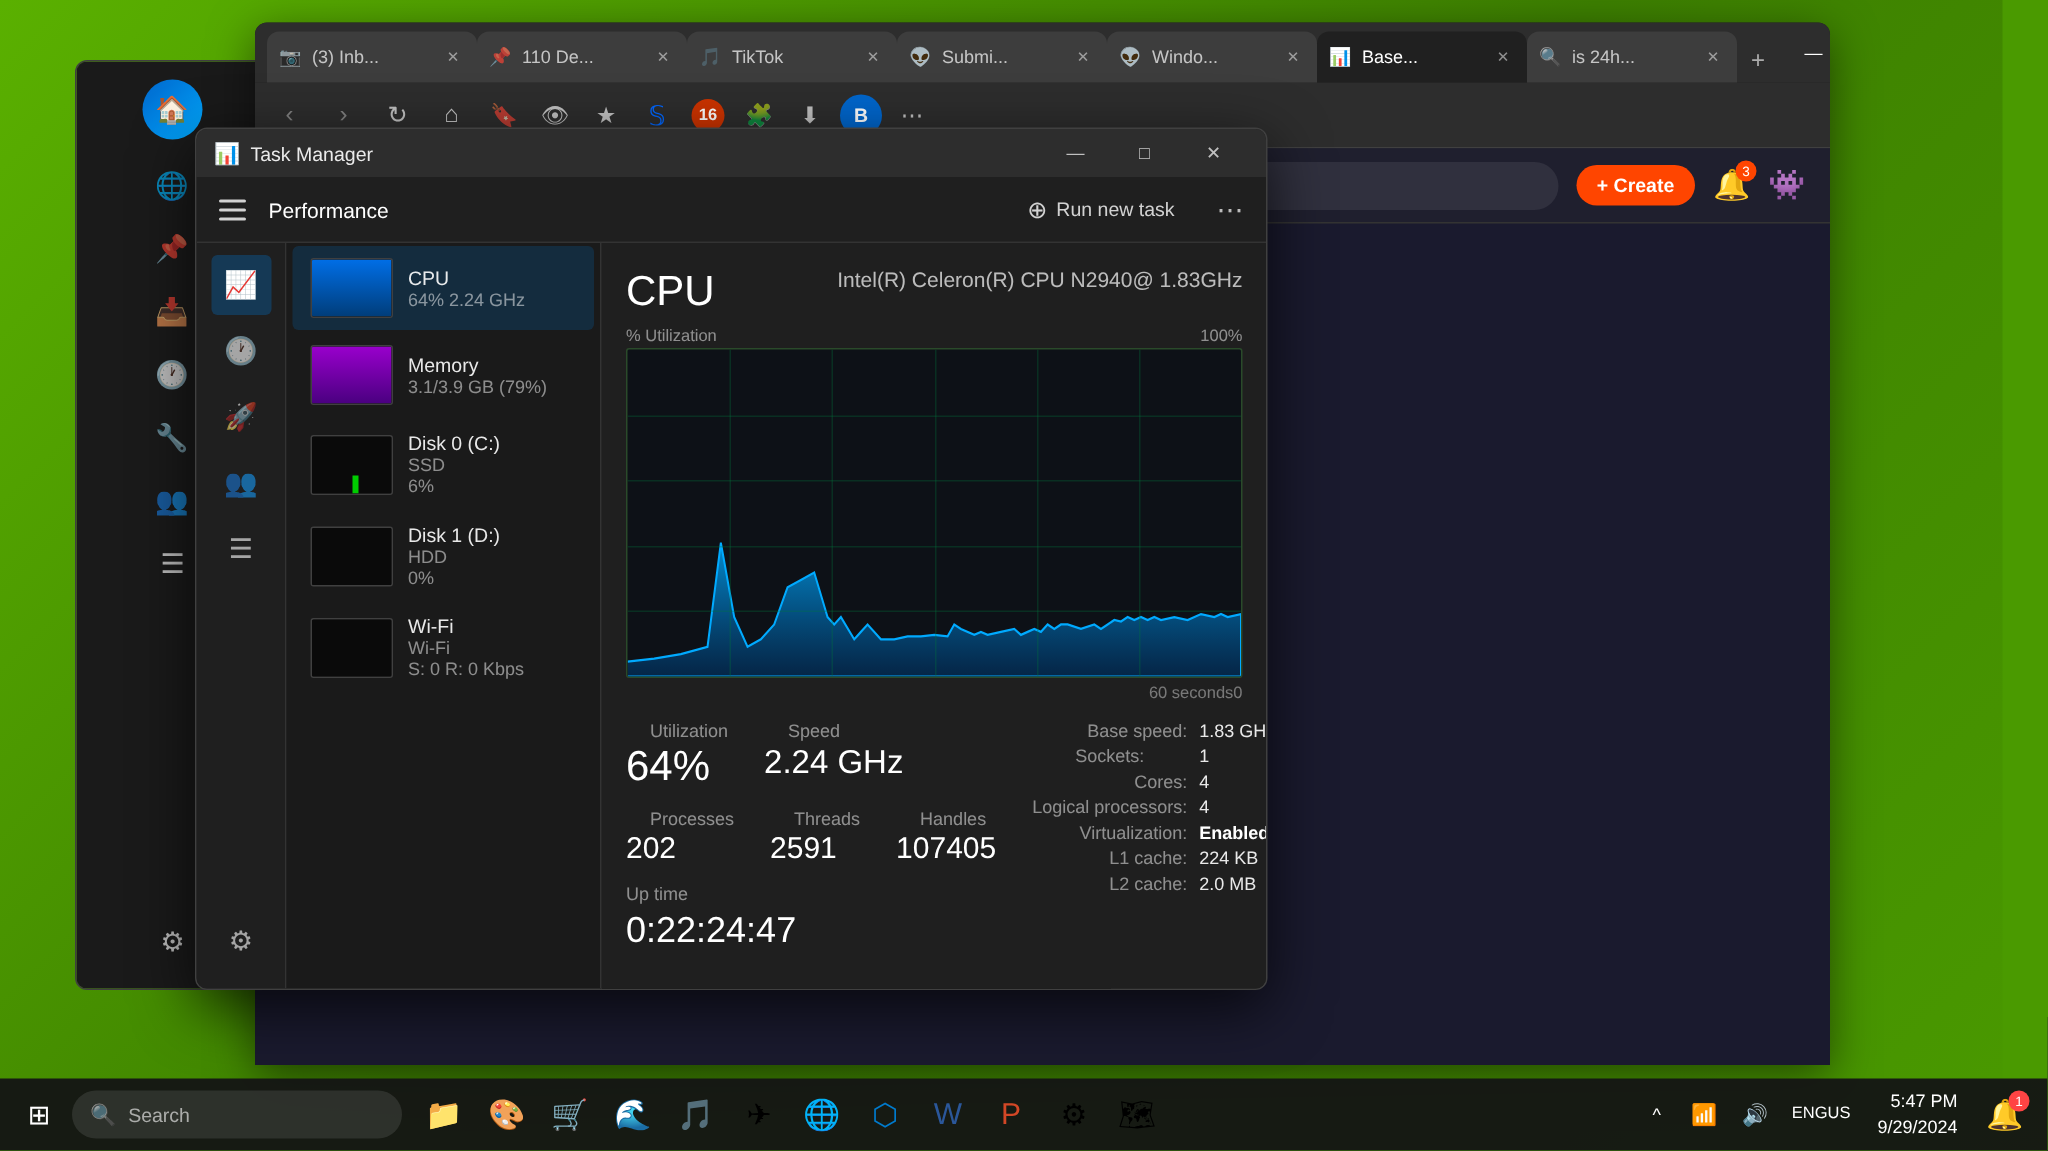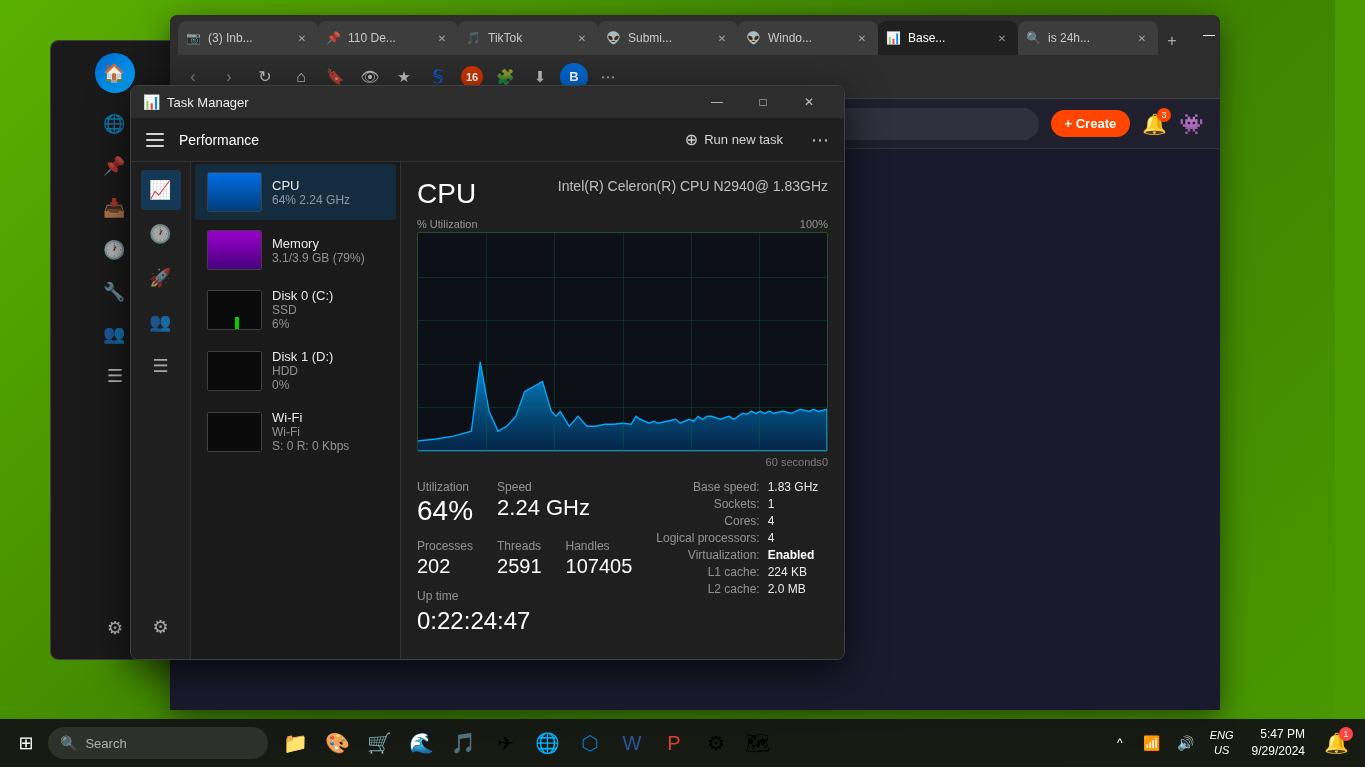--- a/index.html
+++ b/index.html
@@ -627,20 +627,21 @@
 
     .cpu-stat-group {
       display: flex;
       flex-direction: column;
       gap: 2px;
     }
 
     .cpu-stat-label {
       color: rgba(255,255,255,0.5);
       font-size: 12px;
+      margin-left: 16px;
     }
 
     .cpu-stat-value {
       color: white;
       font-size: 28px;
       font-weight: 300;
       line-height: 1.1;
     }
 
     .cpu-stat-value.medium {
@@ -739,29 +740,28 @@
       top: 0;
       width: 30px;
       height: 720px;
       background: #4a9a00;
       z-index: 1;
     }
 
     
     .lang-indicator {
       display: flex;
-      flex-direction: column;
+      flex-direction: row;
       align-items: center;
       color: white;
       font-size: 11px;
       padding: 2px 6px;
       border-radius: 4px;
       cursor: pointer;
       line-height: 1.4;
-      font-style: italic;
     }
 
     
     .bell-area {
       position: relative;
     }
 
     
     .cpu-chart-svg {
       width: 100%;
@@ -1067,21 +1067,21 @@
           </div>
 
           <div class="cpu-details-right">
             <table style="border-collapse:collapse; font-size:12px;">
               <tbody>
                 <tr>
                   <td style="color:rgba(255,255,255,0.5); padding-right:8px; padding-bottom:3px; text-align:right;">Base speed:</td>
                   <td style="color:rgba(255,255,255,0.9); padding-bottom:3px;">1.83 GHz</td>
                 </tr>
                 <tr>
-                  <td style="color:rgba(255,255,255,0.5); padding-right:8px; padding-bottom:3px; text-align:right;">Sockets:</td>
+                  <td style="color:rgba(255,255,255,0.5); padding-right:8px; padding-bottom:3px; text-align:center;">Sockets:</td>
                   <td style="color:rgba(255,255,255,0.9); padding-bottom:3px;">1</td>
                 </tr>
                 <tr>
                   <td style="color:rgba(255,255,255,0.5); padding-right:8px; padding-bottom:3px; text-align:right;">Cores:</td>
                   <td style="color:rgba(255,255,255,0.9); padding-bottom:3px;">4</td>
                 </tr>
                 <tr>
                   <td style="color:rgba(255,255,255,0.5); padding-right:8px; padding-bottom:3px; text-align:right;">Logical processors:</td>
                   <td style="color:rgba(255,255,255,0.9); padding-bottom:3px;">4</td>
                 </tr>

